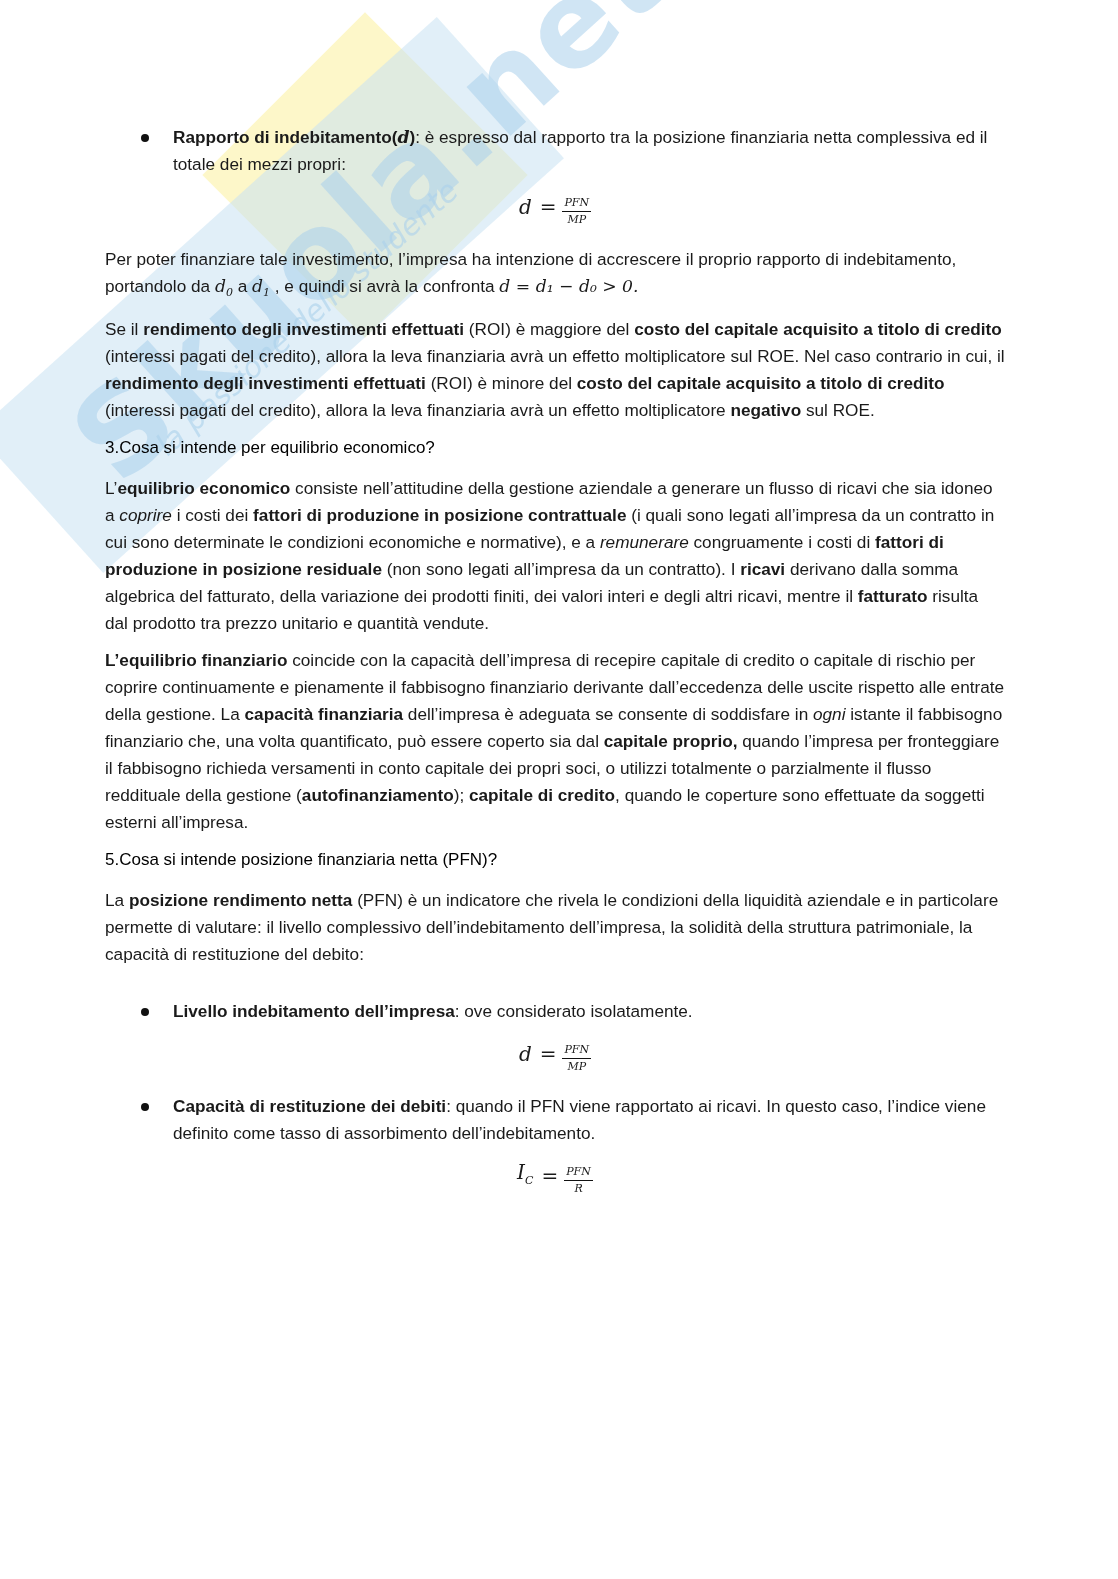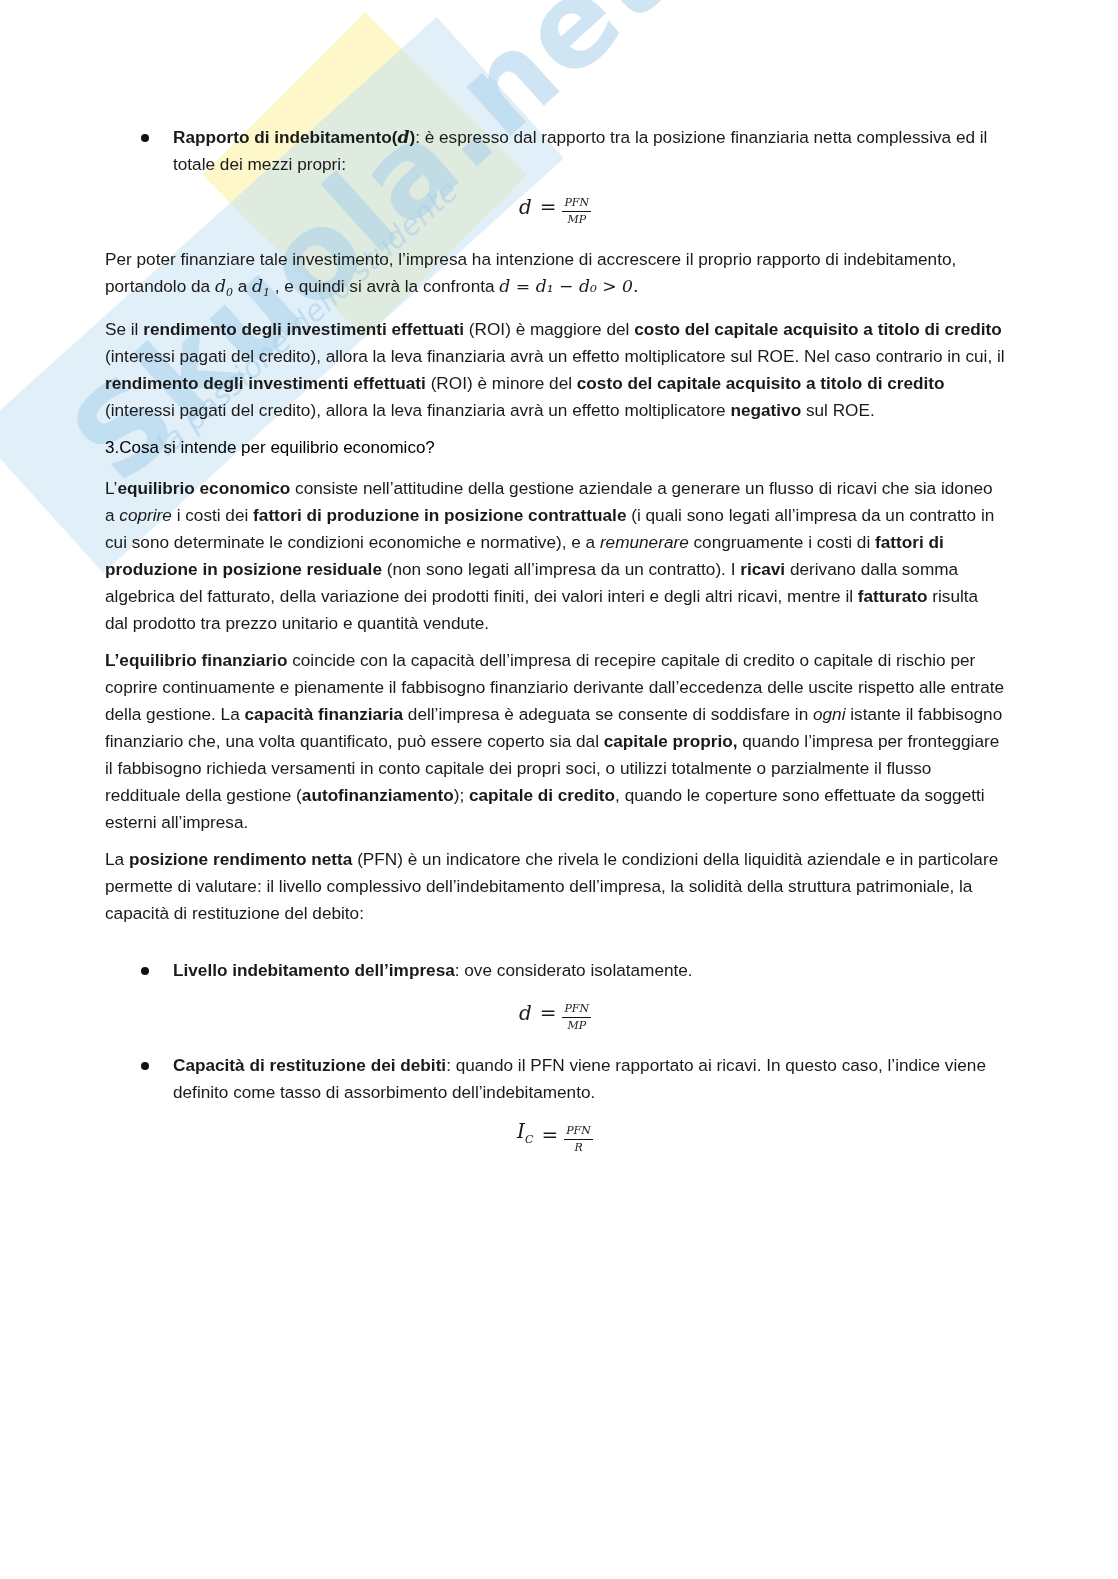--- a/index.html
+++ b/index.html
@@ -82,20 +82,21 @@
 
     <p class="para">
       <span>L’</span><b>equilibrio economico</b><span> consiste nell’attitudine della gestione aziendale a generare un flusso di ricavi che sia idoneo a </span><i>coprire</i><span> i costi dei </span><b>fattori di produzione in posizione contrattuale</b><span> (i quali sono legati all’impresa da un contratto in cui sono determinate le condizioni economiche e normative), e a </span><i>remunerare</i><span> congruamente i costi di </span><b>fattori di produzione in posizione residuale</b><span> (non sono legati all’impresa da un contratto).  I </span><b>ricavi</b><span> derivano dalla somma algebrica del fatturato, della variazione dei prodotti finiti, dei valori interi e degli altri ricavi, mentre il </span><b>fatturato</b><span> risulta dal prodotto tra prezzo unitario e quantità vendute.</span>
     </p>
 
 
     <p class="para">
       <b>L’equilibrio finanziario</b><span> coincide con la capacità dell’impresa di recepire capitale di credito o capitale di rischio per coprire continuamente e pienamente il fabbisogno finanziario derivante dall’eccedenza delle uscite rispetto alle entrate della gestione. La </span><b>capacità finanziaria</b><span> dell’impresa è adeguata se consente di soddisfare in </span><i>ogni</i><span> istante il fabbisogno finanziario che, una volta quantificato, può essere coperto sia dal </span><b>capitale proprio,</b><span> quando l’impresa per fronteggiare il fabbisogno richieda versamenti in conto capitale dei propri soci, o utilizzi totalmente o parzialmente il flusso reddituale della gestione (</span><b>autofinanziamento</b><span>); </span><b>capitale di credito</b><span>, quando le coperture sono effettuate da soggetti esterni all’impresa.</span>
     </p>
 
+    <p class="heading">5.Cosa si intende posizione finanziaria netta (PFN)?</p>
 
     <p class="para">
       <span>La </span><b>posizione rendimento netta</b><span> (PFN) è un indicatore che rivela le condizioni della liquidità aziendale e in particolare permette di valutare: il livello complessivo dell’indebitamento dell’impresa, la solidità della struttura patrimoniale, la capacità di restituzione del debito:</span>
     </p>
 
     <ul class="bullets" style="margin-top:30px">
       <li>
         <span class="dot"></span>
         <b>Livello indebitamento dell’impresa</b><span>: ove considerato isolatamente.</span>
       </li>

